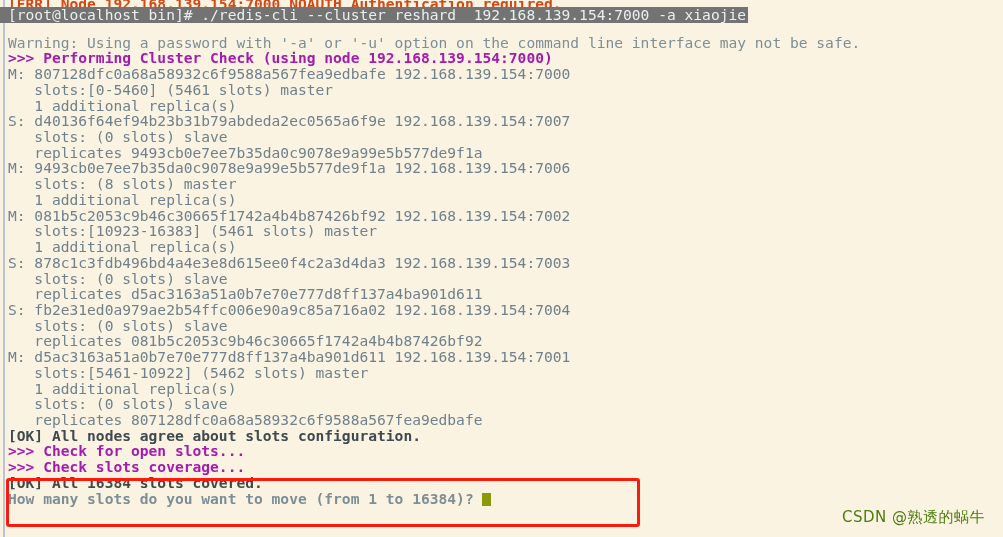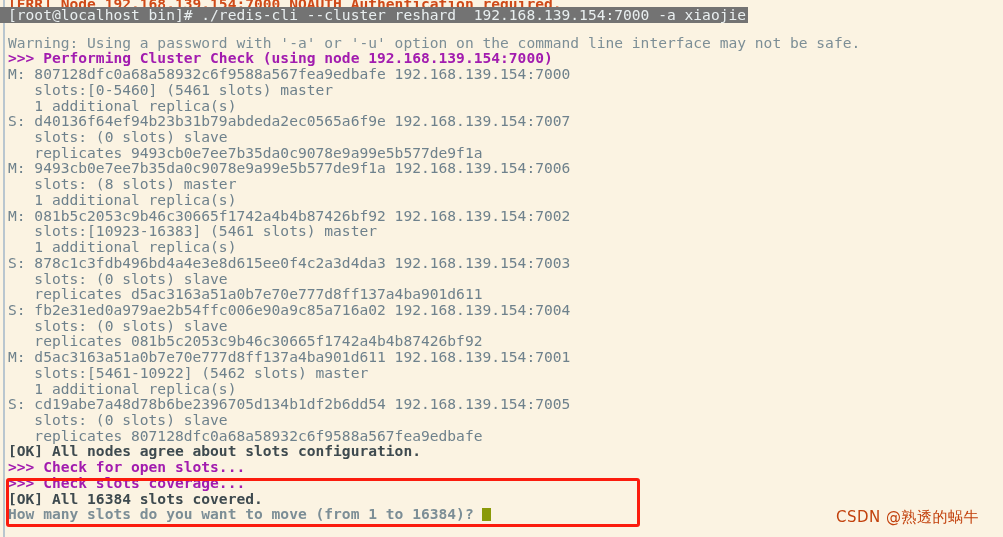--- a/index.html
+++ b/index.html
@@ -85,23 +85,23 @@
     width: 634px;
     height: 49px;
     border: 3px solid #fb1b0d;
     border-radius: 3px;
     box-sizing: border-box;
     pointer-events: none;
   }
   
   #watermark {
     position: absolute;
-    right: 24px;
+    right: 18px;
     bottom: 11px;
-    color: #c2410c;
+    color: #4d7c0f;
     font-family: "DejaVu Sans", "Liberation Sans", sans-serif;
     font-size: 15px;
     letter-spacing: 0.5px;
     white-space: nowrap;
   }
 </style>
 </head>
 <body>
 
 <div id="terminal">
@@ -127,21 +127,20 @@
       <div class="line c-detail">   1 additional replica(s)</div>
       <div class="line c-node">S: 878c1c3fdb496bd4a4e3e8d615ee0f4c2a3d4da3 192.168.139.154:7003</div>
       <div class="line c-detail">   slots: (0 slots) slave</div>
       <div class="line c-detail">   replicates d5ac3163a51a0b7e70e777d8ff137a4ba901d611</div>
       <div class="line c-node">S: fb2e31ed0a979ae2b54ffc006e90a9c85a716a02 192.168.139.154:7004</div>
       <div class="line c-detail">   slots: (0 slots) slave</div>
       <div class="line c-detail">   replicates 081b5c2053c9b46c30665f1742a4b4b87426bf92</div>
       <div class="line c-node">M: d5ac3163a51a0b7e70e777d8ff137a4ba901d611 192.168.139.154:7001</div>
       <div class="line c-detail">   slots:[5461-10922] (5462 slots) master</div>
       <div class="line c-detail">   1 additional replica(s)</div>
-      <div class="line c-node">S: cd19abe7a48d78b6be2396705d134b1df2b6dd54 192.168.139.154:7005</div>
       <div class="line c-detail">   slots: (0 slots) slave</div>
       <div class="line c-detail">   replicates 807128dfc0a68a58932c6f9588a567fea9edbafe</div>
       <div class="line c-ok">[OK] All nodes agree about slots configuration.</div>
       <div class="line c-head">&gt;&gt;&gt; Check for open slots...</div>
       <div class="line c-head">&gt;&gt;&gt; Check slots coverage...</div>
       <div class="line c-ok">[OK] All 16384 slots covered.</div>
       <div class="line c-ask"><span>How many slots do you want to move (from 1 to 16384)? </span><span class="cursor"></span></div>
     </div>
 
   <div id="red-box"></div>

